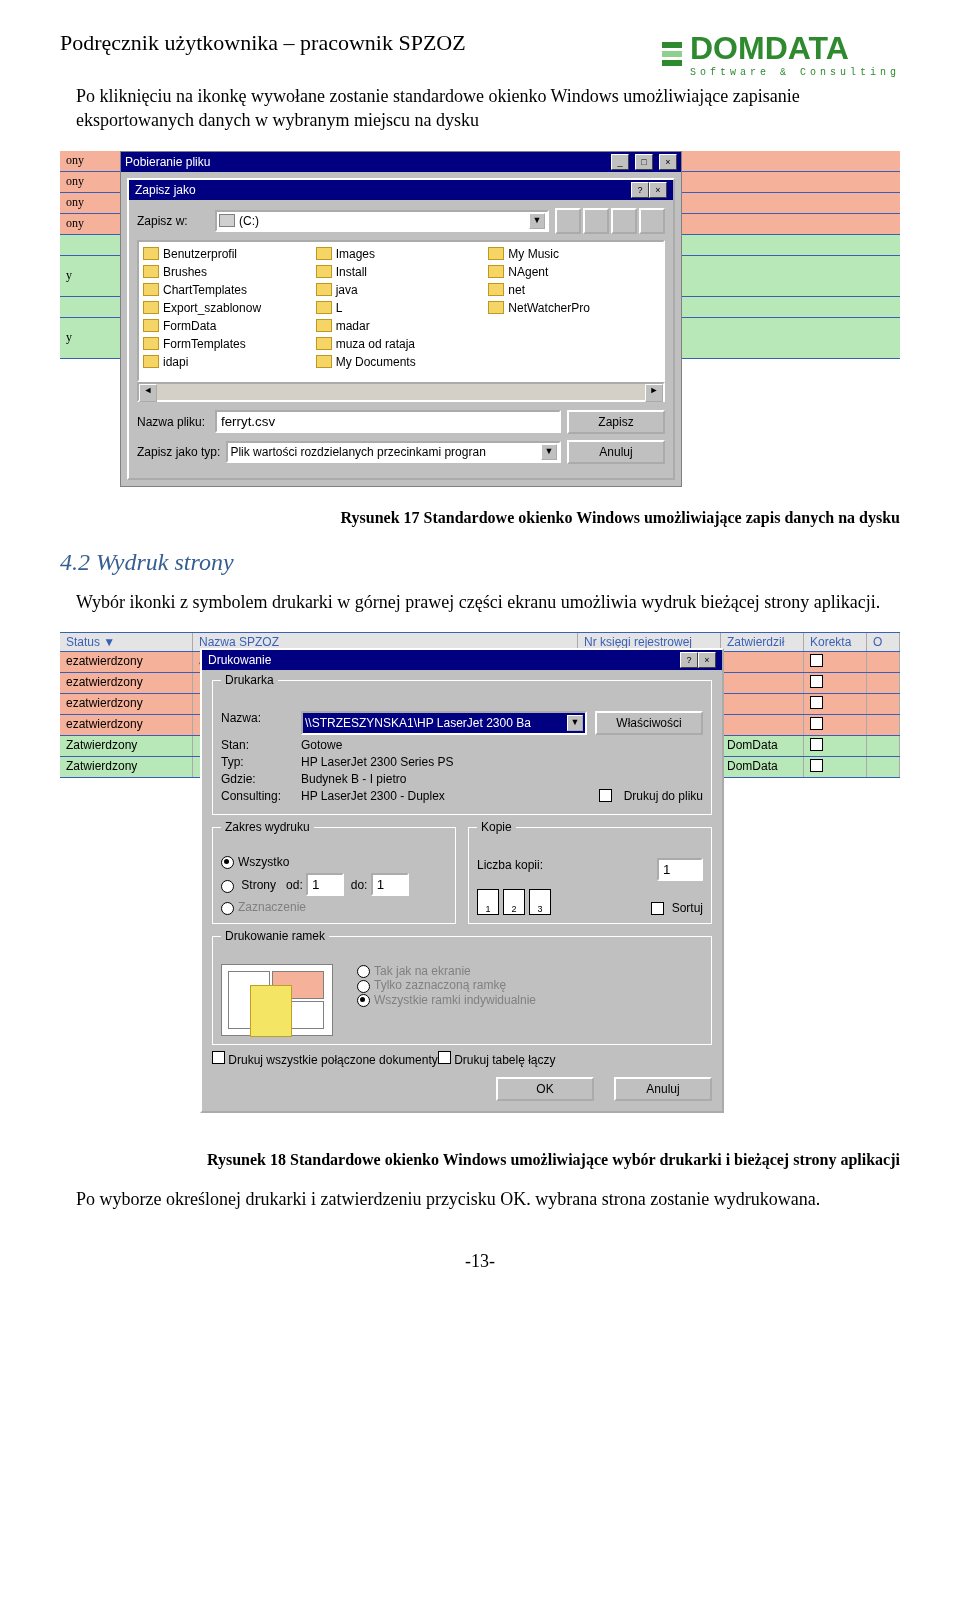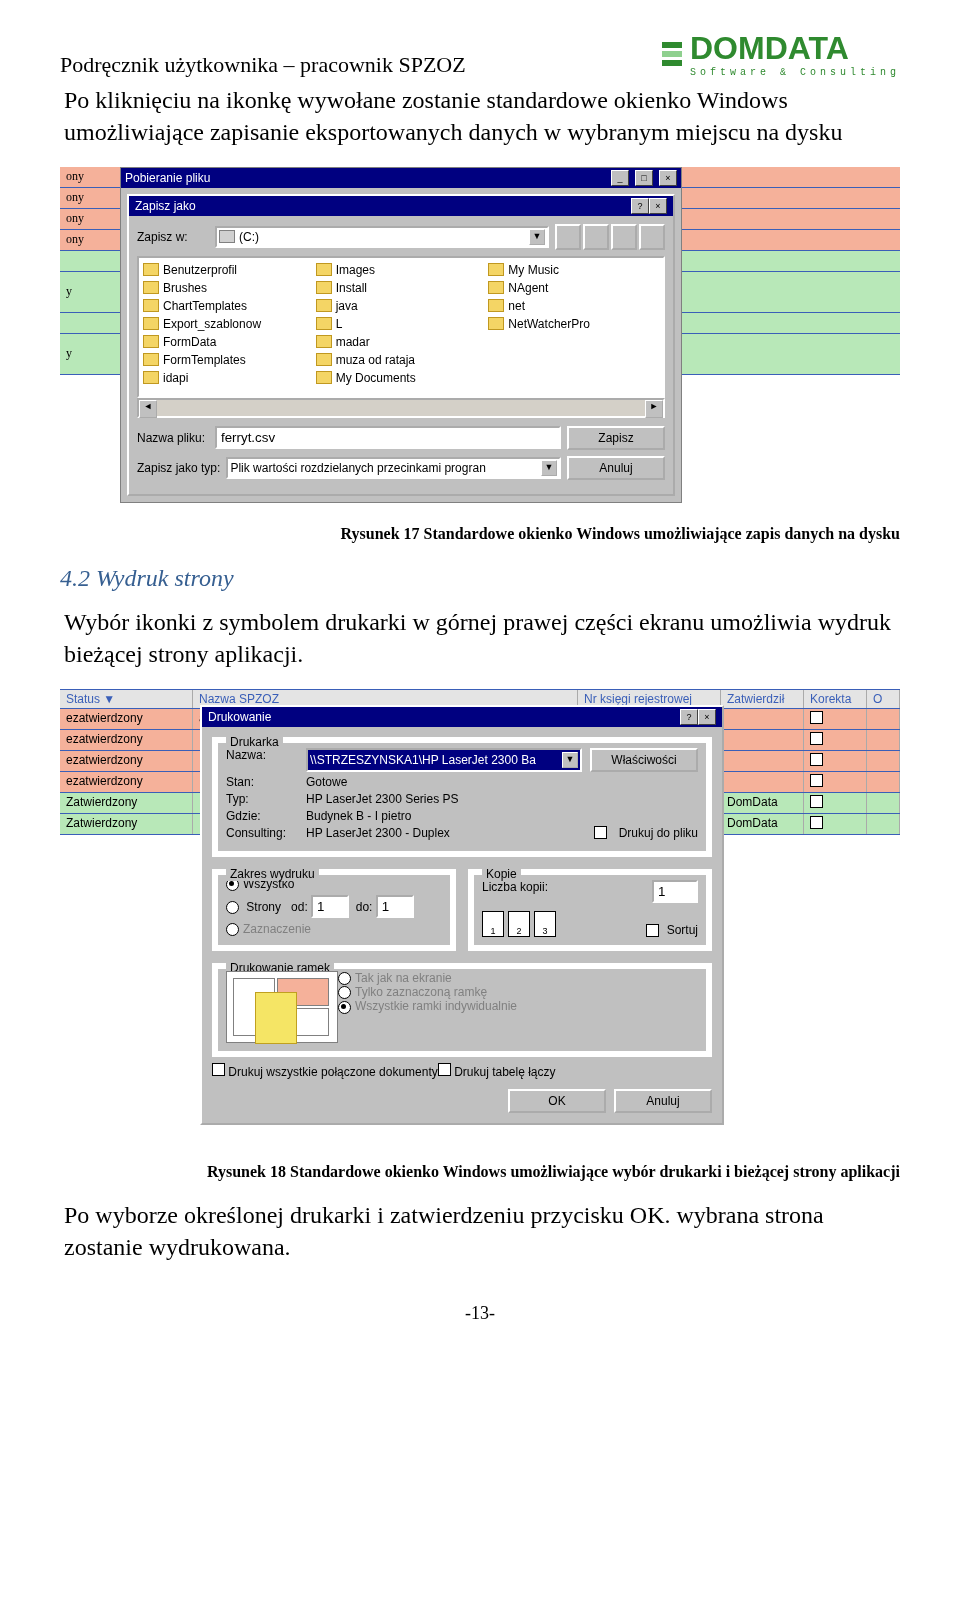--- a/index.html
+++ b/index.html
@@ -1,25 +1,25 @@
 <!DOCTYPE html>
 <html><head>
 <meta charset="utf-8">
 <style>
 html,body{margin:0;padding:0;background:#fff;font-family:"Times New Roman",serif;color:#000}
 .page{width:960px;margin:0 auto;padding:30px 60px 40px 60px;box-sizing:border-box}
-.hdr{display:flex;align-items:flex-end;justify-content:space-between}
+.hdr{display:flex;justify-content:space-between}
 .hdr-left{font-size:22px;line-height:1.2}
 .logo{display:flex;align-items:center;gap:8px}
 .logo-mark{display:flex;flex-direction:column;gap:3px}
 .logo-bar{width:20px;height:6px;background:#2f8a2f}
 .logo-bar2{width:20px;height:6px;background:#8fd08f}
 .logo-txt{font-family:Arial,sans-serif;color:#2f8a2f;font-size:32px;font-weight:bold;letter-spacing:0}
 .logo-sub{font-family:Liberation Mono, monospace;color:#2f8a2f;font-size:10px;letter-spacing:4px}
-.para{font-size:24px;line-height:1.35;margin:6px 0 18px 4px}
+.para{font-size:18px;line-height:1.35;margin:6px 0 18px 16px}
 .shot{border:1px solid #808080;background:#c0c0c0;font-family:Tahoma,Arial,sans-serif;font-size:12px;color:#000;margin-bottom:14px}
 .title-outer{background:#000080;color:#fff;display:flex;align-items:center;padding:2px 4px;gap:6px}
 .title-outer .spacer{flex:1}
 .wbtn{width:16px;height:14px;background:#c0c0c0;border:1px solid #fff;border-right-color:#404040;border-bottom-color:#404040;display:flex;align-items:center;justify-content:center;font-size:9px;color:#000}
 .dlg{margin:6px;border:2px outset #fff;background:#c0c0c0}
 .dlg-title{background:#000080;color:#fff;padding:2px 6px;display:flex;align-items:center}
 .dlg-title .spacer{flex:1}
 .dlg-body{padding:8px}
 .row{display:flex;align-items:center;gap:6px;margin-bottom:6px}
 .lbl{min-width:72px}
@@ -40,21 +40,21 @@
 .caption{font-size:16px;font-weight:bold;text-align:right;margin:18px 0}
 .h4{font-size:24px;font-style:italic;color:#365f91;margin:22px 0 14px 0}
 .table-strip{font-family:Tahoma,Arial,sans-serif;font-size:12px}
 .thead{display:flex;background:#e4e4e4;color:#3a5fb8;border-top:1px solid #3a5fb8;border-bottom:1px solid #3a5fb8}
 .th{padding:2px 6px;border-right:1px solid #aaa}
 .tr{display:flex;border-bottom:1px solid #3a5fb8}
 .td{padding:2px 6px;border-right:1px solid #aaa;overflow:hidden;white-space:nowrap}
 .c1{width:120px}.c2{flex:1}.c3{width:130px}.c4{width:70px}.c5{width:50px}.c6{width:20px}
 .chk{width:11px;height:11px;border:1px solid #000;display:inline-block;background:#fff}
 .print-dlg{border:2px outset #fff;background:#c0c0c0;font-family:Tahoma,Arial,sans-serif;font-size:12px;width:520px;margin-left:140px;margin-top:-130px;position:relative;z-index:2}
-.grp{border:6px solid #ffffff;margin:6px;position:relative;padding:2px 8px 8px 8px}
+.grp{border:1px solid #ffffff;margin:6px;position:relative;padding:27px 8px 8px 8px}
 .grp-title{position:absolute;top:-8px;left:8px;background:#c0c0c0;padding:0 4px}
 .gray{color:#808080}
 .kv{display:flex;margin:3px 0;gap:8px}
 .kv .k{width:72px}
 .radio{width:11px;height:11px;border:1px solid #000;border-radius:50%;display:inline-block;background:#fff;margin-right:4px;vertical-align:middle}
 .radio.sel::after{content:"";display:block;width:5px;height:5px;background:#000;border-radius:50%;margin:2px}
 .pgnum{text-align:center;font-size:18px;margin-top:40px}
 .shot-wrap{position:relative}
 .bg-rows-behind{position:absolute;left:0;right:0;top:0}
 .icons-little{display:flex;gap:2px}
@@ -355,41 +355,41 @@
             <div style="width:20px;height:24px;border:1px solid #000;background:#fff;display:flex;align-items:flex-end;justify-content:center;font-size:9px">3</div>
             <span style="flex:1"></span>
             <span class="chk"></span>
             <span style="margin-left:4px">Sortuj</span>
           </div>
         </div>
       </div>
 
       <div class="grp">
         <span class="grp-title">Drukowanie ramek</span>
-        <div style="display:flex;gap:0">
+        <div style="display:flex;gap:24px">
           <div style="width:110px;height:70px;border:1px solid #808080;background:#fff;position:relative">
             <div style="position:absolute;left:6px;top:6px;width:40px;height:56px;border:1px solid #808080"></div>
             <div style="position:absolute;left:50px;top:6px;width:50px;height:26px;border:1px solid #808080;background:#f5b19a"></div>
             <div style="position:absolute;left:50px;top:36px;width:50px;height:26px;border:1px solid #808080"></div>
             <div style="position:absolute;left:28px;top:20px;width:40px;height:50px;background:#f5e565;border:1px solid #c0a020"></div>
           </div>
           <div class="gray">
             <div><span class="radio"></span><span>Tak jak na ekranie</span></div>
             <div><span class="radio"></span><span>Tylko zaznaczoną ramkę</span></div>
             <div><span class="radio sel"></span><span>Wszystkie ramki indywidualnie</span></div>
           </div>
         </div>
       </div>
 
       <div style="display:flex;padding:0 6px">
         <span><span class="chk"></span> <span>Drukuj wszystkie połączone dokumenty</span></span>
         <span><span class="chk"></span> <span>Drukuj tabelę łączy</span></span>
       </div>
 
-      <div style="display:flex;justify-content:flex-end;gap:8px;padding:10px 6px 0 0">
+      <div style="display:flex;justify-content:flex-end;gap:20px;padding:10px 6px 0 0">
         <span class="btn">OK</span>
         <span class="btn">Anuluj</span>
       </div>
     </div>
   </div>
 
   <p class="caption" style="margin-top:38px">Rysunek 18 Standardowe okienko Windows umożliwiające wybór drukarki i bieżącej strony aplikacji</p>
   <p class="para">Po wyborze określonej drukarki i  zatwierdzeniu przycisku OK. wybrana strona zostanie wydrukowana.</p>
 
   <div class="pgnum">-13-</div>

